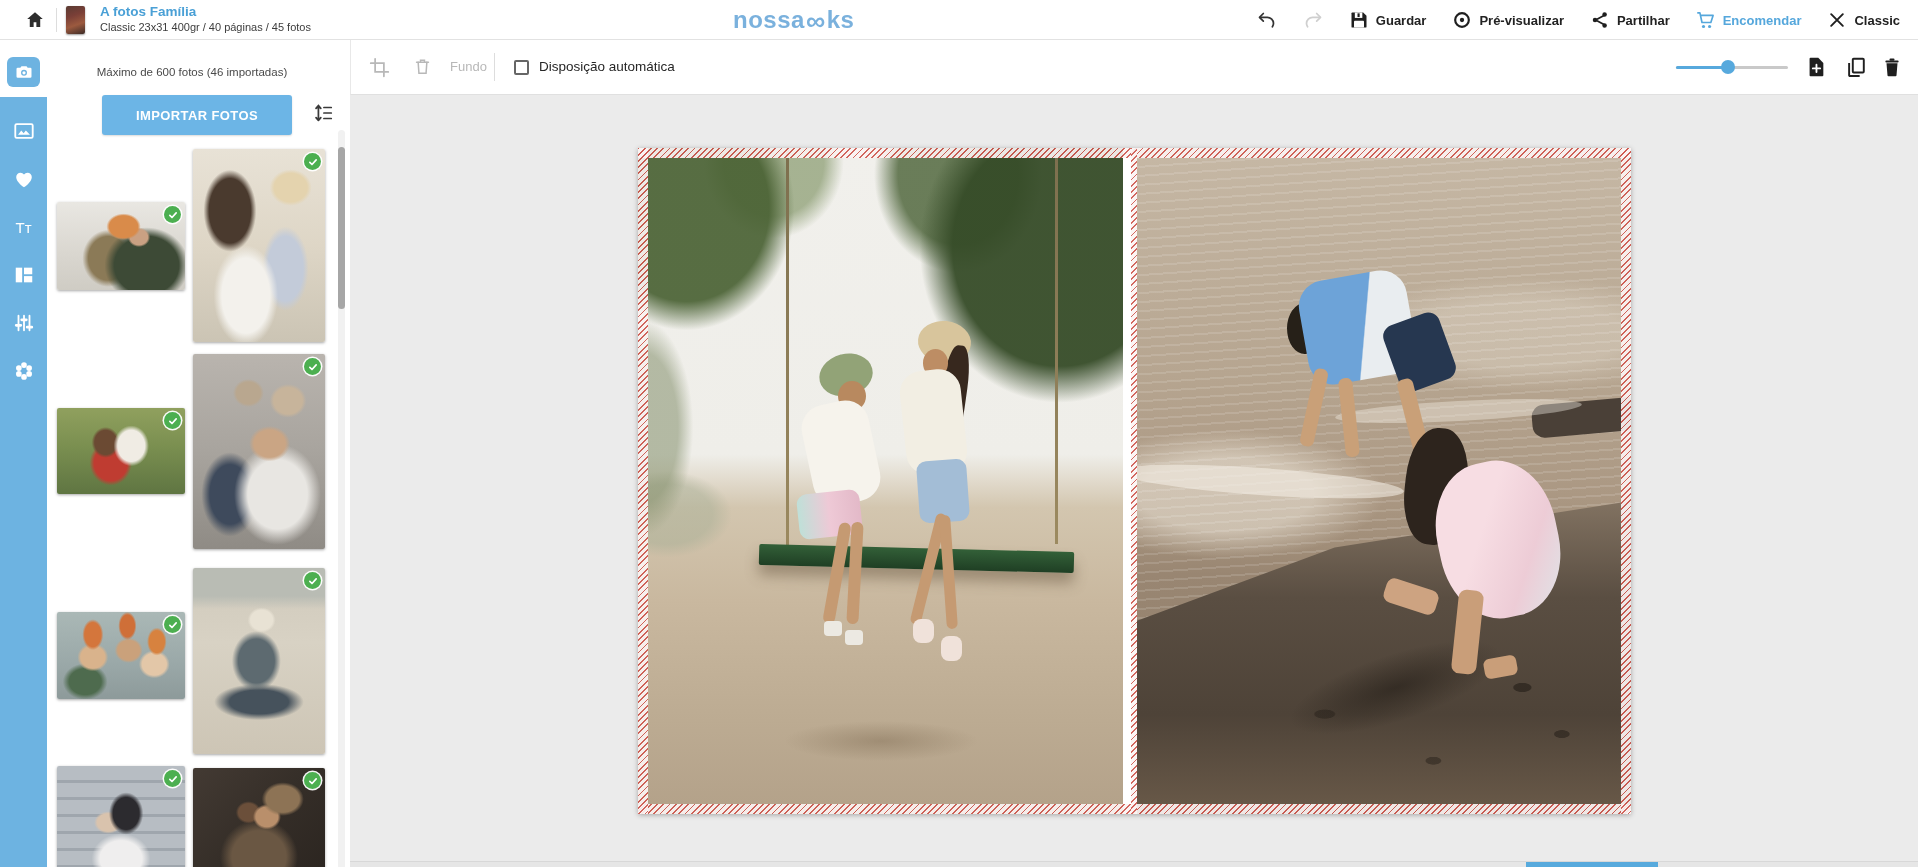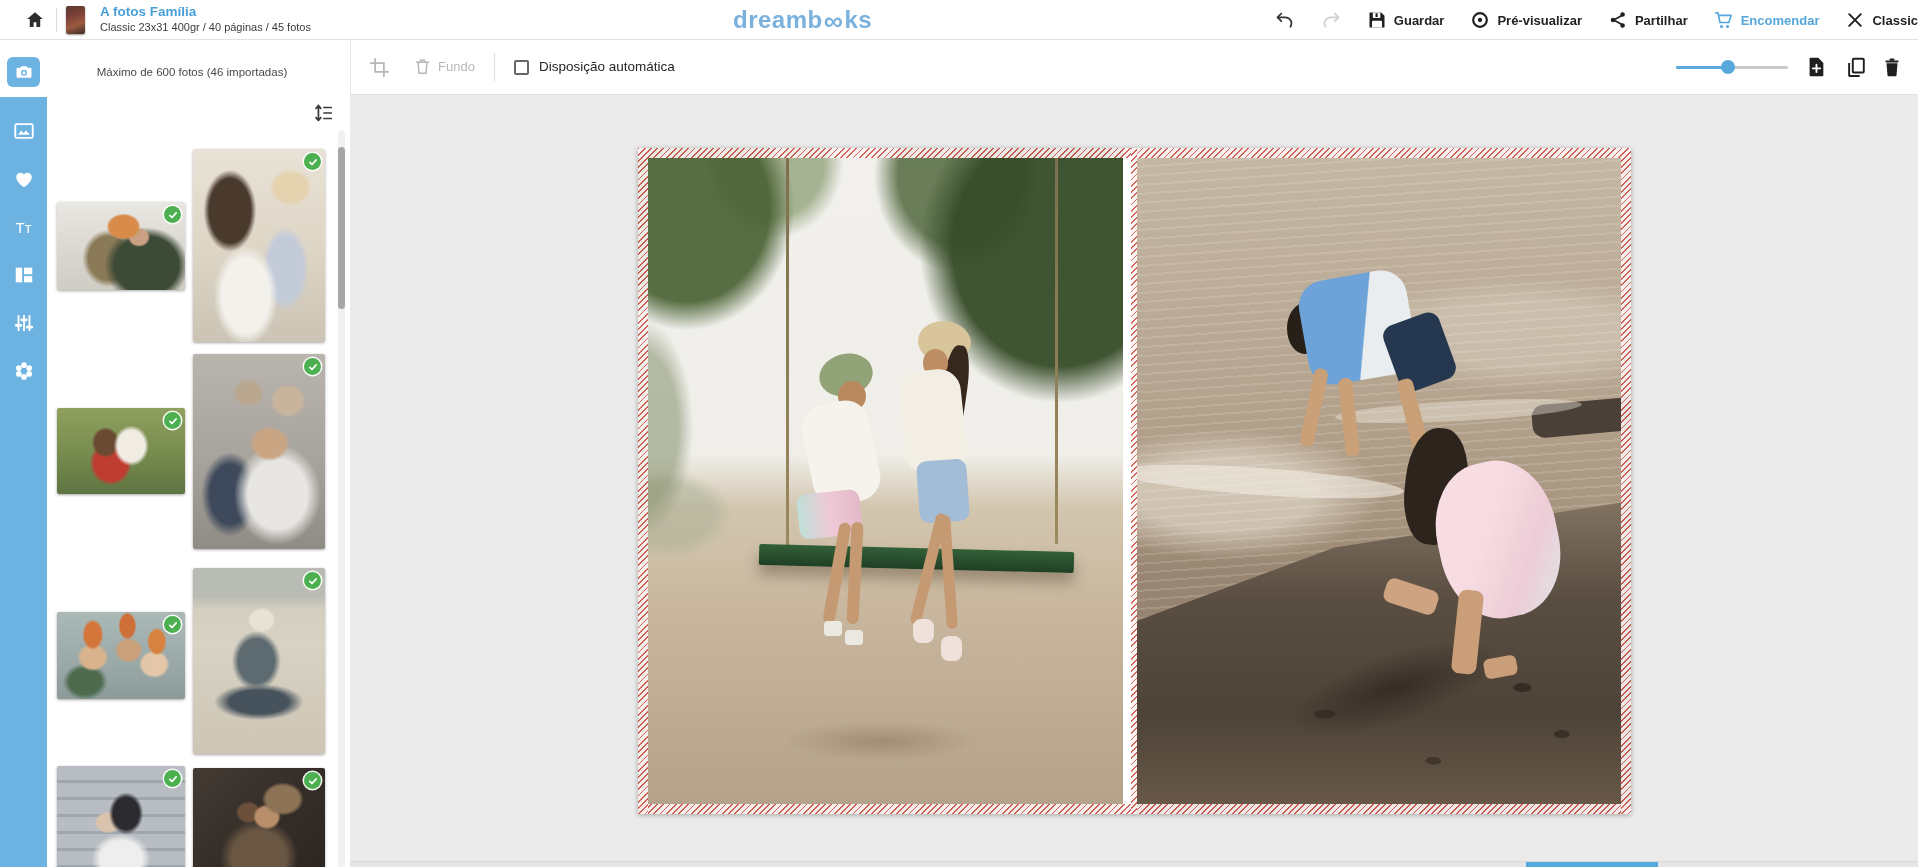--- a/index.html
+++ b/index.html
@@ -16,21 +16,21 @@
   #cover-thumb { left:66px; top:6px; width:19px; height:28px; border-radius:2px;
     background:linear-gradient(160deg,#5a3b33 0%,#7a3f37 35%,#9c5a3f 65%,#3c2b26 100%);
     box-shadow:0 1px 2px rgba(0,0,0,.4); }
   #title-block { left:100px; top:4px; }
   #proj-title { font-size:13.5px; font-weight:bold; color:#4aa0d6; }
   #proj-sub { font-size:11px; color:#3c3c3c; margin-top:2px; }
   #logo { left:733px; top:0; height:40px; display:flex; align-items:center;
     color:#7ab1dd; font-weight:600; font-size:24px; letter-spacing:.5px; }
   #logo .inf { font-size:27px; margin:0 1px; line-height:1; position:relative; top:1px; }
   #tb-actions { right:0; top:0; height:40px; display:flex; align-items:center;
-    gap:26px; }
+    gap:26px; padding-right:18px; }
   .tb-btn { display:flex; align-items:center; gap:7px; font-size:13px; font-weight:600;
     color:#222; cursor:pointer; white-space:nowrap; }
   .tb-btn.blue { color:#55a7dc; }
   .icon20 { width:20px; height:20px; }
   #undo-btn { color:#333; cursor:pointer; }
   #redo-btn { color:#cfcfcf; cursor:default; }
 
   
   #left-rail { left:0; top:40px; width:47px; height:827px; background:#fff; z-index:20; }
   #rail-blue { left:0; top:57px; width:47px; height:770px; background:#6db3e1; }
@@ -109,21 +109,21 @@
     radial-gradient(30px 24px at 68% 28%, #8d7355 55%, rgba(141,115,85,0) 70%),
     radial-gradient(20px 18px at 56% 44%, #b98f6b 55%, rgba(185,143,107,0) 70%),
     radial-gradient(18px 16px at 42% 40%, #6b4f3a 55%, rgba(107,79,58,0) 70%),
     radial-gradient(54px 52px at 50% 80%, #6a5743 50%, rgba(106,87,67,0) 72%),
     linear-gradient(135deg,#433a33 0%,#352e28 50%,#2b2520 100%); }
 
   
   #toolbar { left:350px; top:40px; width:1568px; height:55px; background:#fff;
     border-bottom:1px solid #e0e0e0; border-left:1px solid #e8e8e8; z-index:20; }
   #crop-btn { left:18px; top:17px; width:21px; height:21px; color:#b8b8b8; cursor:pointer; }
-  #fundo-btn { left:62px; top:17px; display:flex; align-items:center; gap:6px;
+  #fundo-btn { left:62px; top:17px; display:flex; align-items:center; gap:18px;
     color:#b8b8b8; font-size:13px; cursor:pointer; }
   #tbar-div { left:143px; top:13px; width:1px; height:28px; background:#ddd; }
   #auto-checkbox { left:163px; top:20px; width:15px; height:15px; border:2px solid #666;
     border-radius:2px; background:#fff; cursor:pointer; }
   #auto-label { left:188px; top:19px; font-size:13.5px; color:#262626; cursor:pointer; }
   #zoom-slider { left:1325px; top:20px; width:112px; height:14px; cursor:pointer; }
   #zoom-track { left:0; top:6px; width:112px; height:3px; background:#c9c9c9; border-radius:2px; }
   #zoom-fill { left:0; top:6px; width:52px; height:3px; background:#57a9dd; border-radius:2px; }
   #zoom-thumb { left:45px; top:0; width:14px; height:14px; border-radius:50%;
     background:#57a9dd; cursor:grab; }
@@ -273,21 +273,21 @@
         <path d="M12 3.5l8.5 7.5h-2.8v8.5h-4.2v-5h-3v5H6.3V11H3.5z"></path>
       </svg>
   </div>
   <div class="abs" id="tb-div"></div>
   <div class="abs" id="cover-thumb"></div>
   <div class="abs" id="title-block">
     <div id="proj-title">A fotos Família</div>
     <div id="proj-sub">Classic 23x31 400gr / 40 páginas / 45 fotos</div>
   </div>
   <div class="abs" id="logo">
-    <span>dreamb</span>
+    <span>nossa</span>
       <span class="inf">∞</span>
       <span>ks</span>
   </div>
   <div class="abs" id="tb-actions">
     <div class="icon20" id="undo-btn">
       <svg viewBox="0 0 24 24" fill="none" stroke="currentColor" stroke-width="2.1" stroke-linecap="round" stroke-linejoin="round">
         <path d="M7.6 4.2L3 8.8l4.6 4.6"></path>
           <path d="M3.8 8.8h8.7c4 0 7.3 3.2 7.3 7.2 0 1.6-.5 3-1.3 4.2"></path>
       </svg>
     </div>
@@ -405,20 +405,21 @@
           <circle cx="6.4" cy="15.2" r="3.1"></circle>
           <circle cx="6.4" cy="8.8" r="3.1"></circle>
           <circle cx="12" cy="12" r="2.2" fill="#6db3e1"></circle>
         </svg>
     </span>
   </div>
 </div>
 
 <div class="abs" id="photos-panel">
   <div class="abs" id="panel-header">Máximo de 600 fotos (46 importadas)</div>
+  <div class="abs" id="import-btn">IMPORTAR FOTOS</div>
   <div class="abs" id="sort-btn">
     <svg viewBox="0 0 24 24" fill="none" stroke="currentColor" stroke-width="1.9" stroke-linecap="round" stroke-linejoin="round">
         <path d="M7 4v16M7 4L4.4 7M7 4l2.6 3M7 20l-2.6-3M7 20l2.6-3"></path>
         <path d="M13 6h8M13 12h8M13 18h8"></path>
       </svg>
   </div>
 
   <div class="abs thumb t-winter" style="left:10px;top:150px;width:128px;height:88px">
     <div class="badge">
         <svg viewBox="0 0 12 12" fill="none" stroke="#fff" stroke-width="2" stroke-linecap="round" stroke-linejoin="round">

